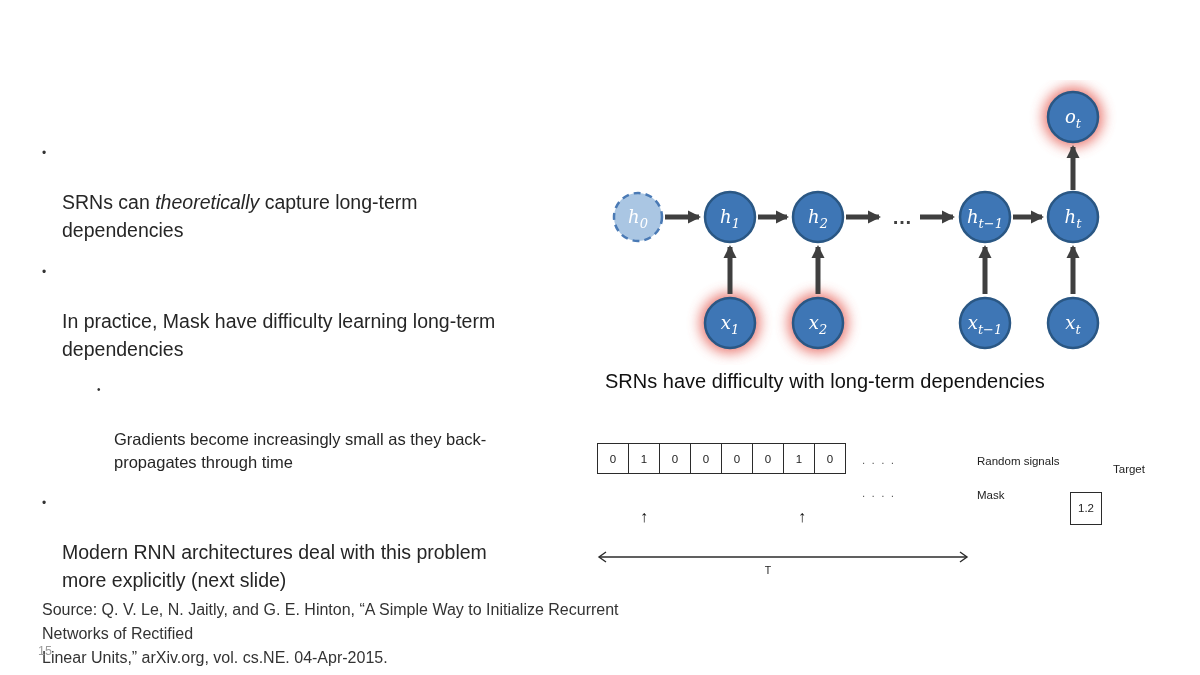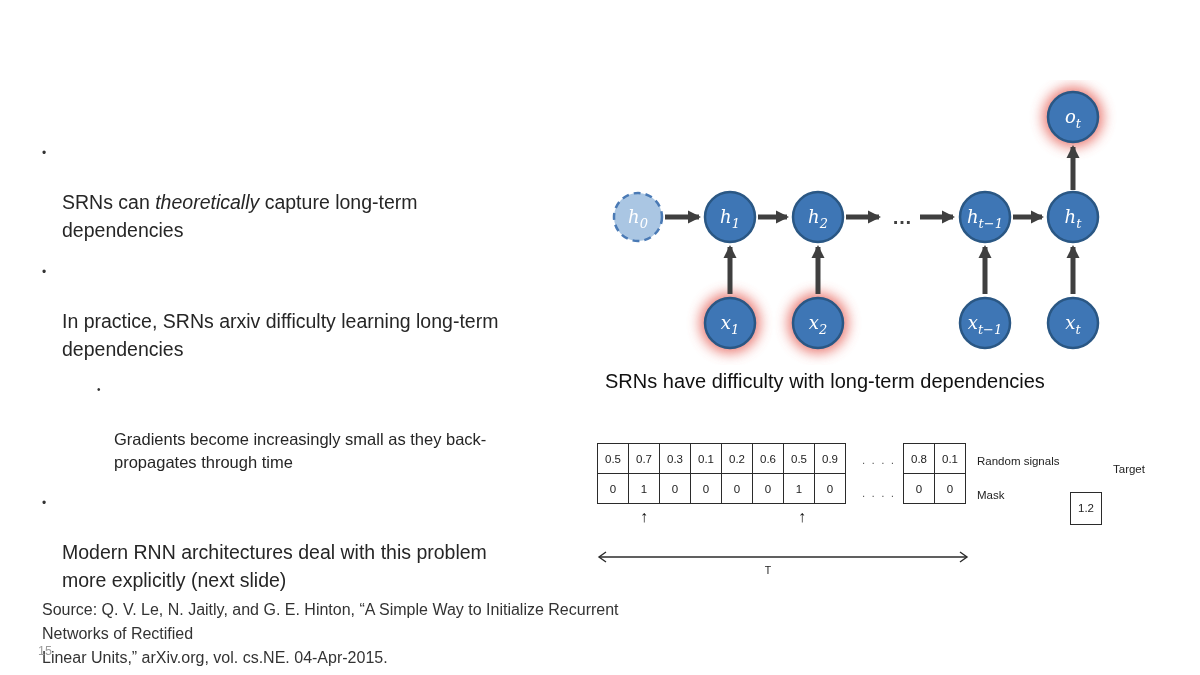--- a/index.html
+++ b/index.html
@@ -70,21 +70,21 @@
 
 
   <div class="bullets">
     <div class="bullet">
       <span class="marker">•</span>
       <span class="text"><span>SRNs can </span><em>theoretically</em><span> capture long-term
 dependencies</span></span>
     </div>
     <div class="bullet">
       <span class="marker">•</span>
-      <span class="text">In practice, SRNs arxiv difficulty learning long-term
+      <span class="text">In practice, Mask have difficulty learning long-term
 dependencies</span>
     </div>
     <div class="bullet sub">
       <span class="marker">•</span>
       <span class="text">Gradients become increasingly small as they back-
 propagates through time</span>
     </div>
     <div class="bullet">
       <span class="marker">•</span>
       <span class="text">Modern RNN architectures deal with this problem
@@ -146,58 +146,36 @@
     <text class="node-label" x="223" y="249" text-anchor="middle"><tspan>x</tspan><tspan class="node-sub" dy="5">2</tspan></text>
     <text class="node-label" x="390" y="249" text-anchor="middle"><tspan>x</tspan><tspan class="node-sub" dy="5">t−1</tspan></text>
     <text class="node-label" x="478" y="249" text-anchor="middle"><tspan>x</tspan><tspan class="node-sub" dy="5">t</tspan></text>
     <text class="hdots" x="307" y="144" text-anchor="middle">…</text>
   </svg>
 
   <div class="caption1">SRNs have difficulty with long-term dependencies</div>
 
   <table class="ap-table ap-main">
     <tbody>
-        <tr>
-      <td>0.5</td>
-      <td>0.7</td>
-      <td>0.3</td>
-      <td>0.1</td>
-      <td>0.2</td>
-      <td>0.6</td>
-      <td>0.5</td>
-      <td>0.9</td>
-    </tr>
     <tr>
       <td>0</td>
       <td>1</td>
       <td>0</td>
       <td>0</td>
       <td>0</td>
       <td>0</td>
       <td>1</td>
       <td>0</td>
     </tr>
   </tbody>
     </table>
 
   <span class="ap-dots r1">. . . .</span>
   <span class="ap-dots r2">. . . .</span>
 
-  <table class="ap-table ap-tail">
-    <tbody>
-        <tr>
-      <td>0.8</td>
-      <td>0.1</td>
-    </tr>
-    <tr>
-      <td>0</td>
-      <td>0</td>
-    </tr>
-  </tbody>
-    </table>
 
   <span class="ap-label lbl-signals">Random signals</span>
   <span class="ap-label lbl-mask">Mask</span>
 
   <div class="target-box">1.2</div>
   <span class="ap-label lbl-target">Target</span>
 
   <span class="up-arrow a1">↑</span>
   <span class="up-arrow a2">↑</span>
 

